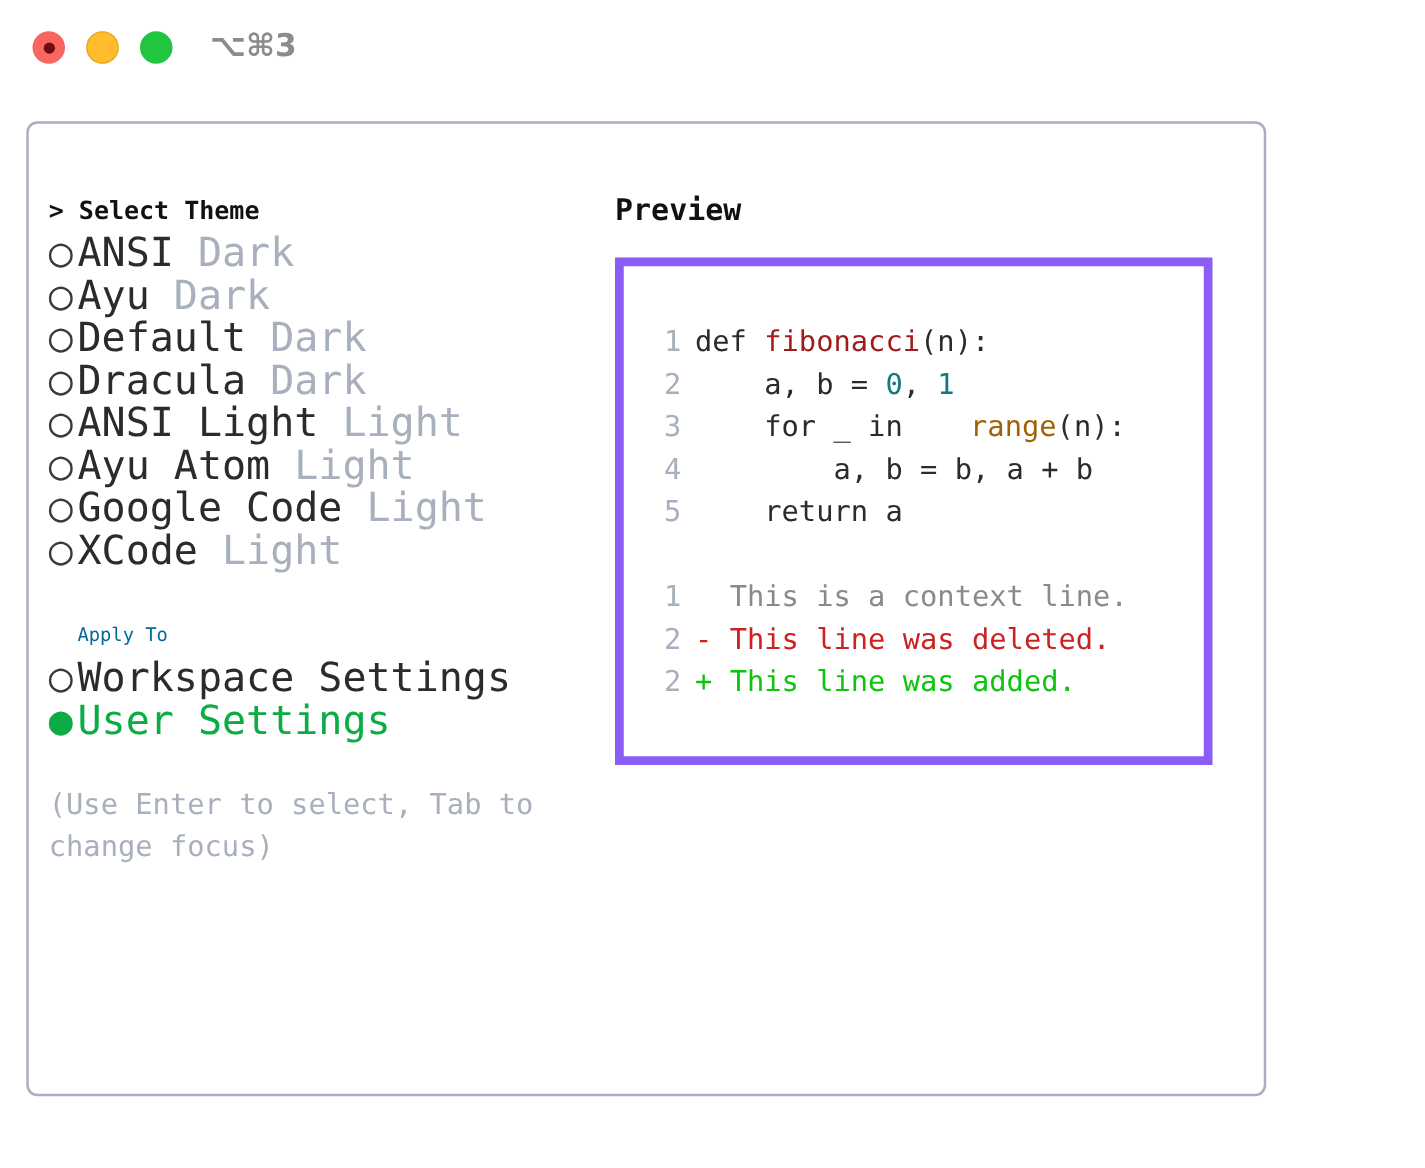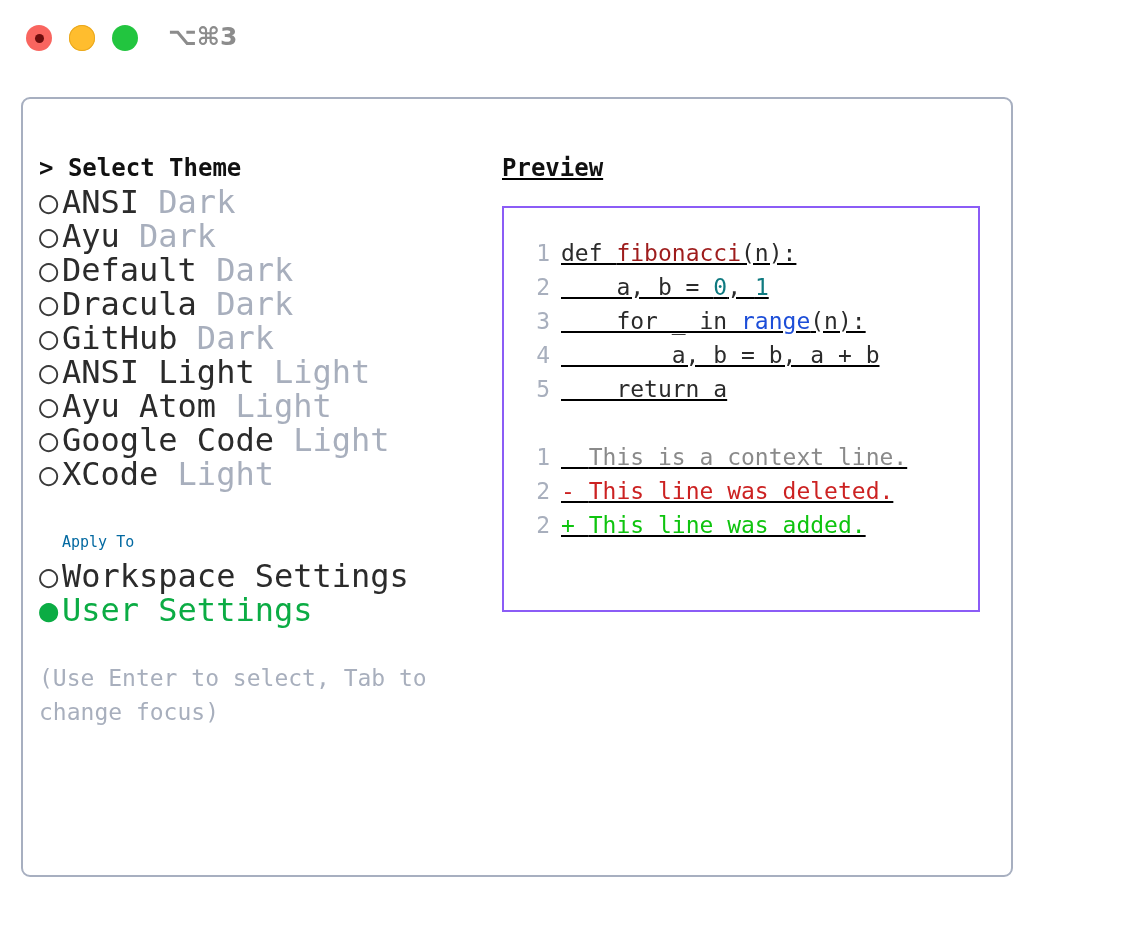--- a/index.html
+++ b/index.html
@@ -94,21 +94,21 @@
 
   
   .left-col {
     position: absolute;
     left: 16px;
     top: 52px;
     width: 440px;
   }
 
   .list-header {
-    font-size: 24px;
+    font-size: 20px;
     font-weight: 700;
     color: #111111;
     line-height: 34px;
     white-space: pre;
   }
 
   .row {
     font-size: 32px;
     line-height: 34px;
     color: #2b2b2b;
@@ -140,57 +140,56 @@
     line-height: 34px;
     color: #a8afbd;
     width: 410px;
     white-space: pre-wrap;
     word-break: break-word;
   }
 
   
   .right-col {
     position: absolute;
-    left: 479px;
+    left: 469px;
     top: 52px;
     width: 490px;
-    text-decoration: underline;
   }
   .preview-title {
     font-size: 24px;
     font-weight: 700;
     color: #111111;
     line-height: 34px;
     margin-bottom: 21px;
   }
   .preview-box {
-    border: 2px solid #8b5cf6;
+    border: 7px solid #8b5cf6;
     box-sizing: border-box;
     width: 478px;
     height: 406px;
-    padding: 28px 0 0 22px;
+    padding: 44px 0 0 22px;
     background: #ffffff;
   }
 
   .code-line {
     font-size: 23px;
     line-height: 34px;
     white-space: pre;
     color: #2b2b2b;
   }
   .ln {
     display: inline-block;
     width: 24px;
     text-align: right;
     color: #a8afbd;
     margin-right: 11px;
   }
   .tok-fn   { color: #9e1c1c; }
   .tok-num  { color: #0f7a80; }
-  .tok-call { color: #1d4ed8; }
+  .tok-call { color: #a16207; margin-left: 40px; }
   .tok-txt  { color: #2b2b2b; }
   .diff-ctx { color: #8a8a8a; }
   .diff-del { color: #cc2222; }
   .diff-add { color: #0fc40f; }
   .blank-line { height: 34px; }
 </style>
 </head>
 <body>
 
 <div class="window">
@@ -207,21 +206,20 @@
   <div class="panel">
     <div class="cols">
 
       <div class="left-col">
         <div class="list-header">&gt; Select Theme</div>
         <div id="theme-list">
             <div class="row"><span class="bullet">○</span><span class="label">ANSI</span><span class="suffix"> Dark</span></div>
             <div class="row"><span class="bullet">○</span><span class="label">Ayu</span><span class="suffix"> Dark</span></div>
             <div class="row"><span class="bullet">○</span><span class="label">Default</span><span class="suffix"> Dark</span></div>
             <div class="row"><span class="bullet">○</span><span class="label">Dracula</span><span class="suffix"> Dark</span></div>
-            <div class="row"><span class="bullet">○</span><span class="label">GitHub</span><span class="suffix"> Dark</span></div>
             <div class="row"><span class="bullet">○</span><span class="label">ANSI Light</span><span class="suffix"> Light</span></div>
             <div class="row"><span class="bullet">○</span><span class="label">Ayu Atom</span><span class="suffix"> Light</span></div>
             <div class="row"><span class="bullet">○</span><span class="label">Google Code</span><span class="suffix"> Light</span></div>
             <div class="row"><span class="bullet">○</span><span class="label">XCode</span><span class="suffix"> Light</span></div>
           </div>
 
         <div class="section-gap"></div>
 
         <div class="group-title">Apply To</div>
         <div id="apply-list">

